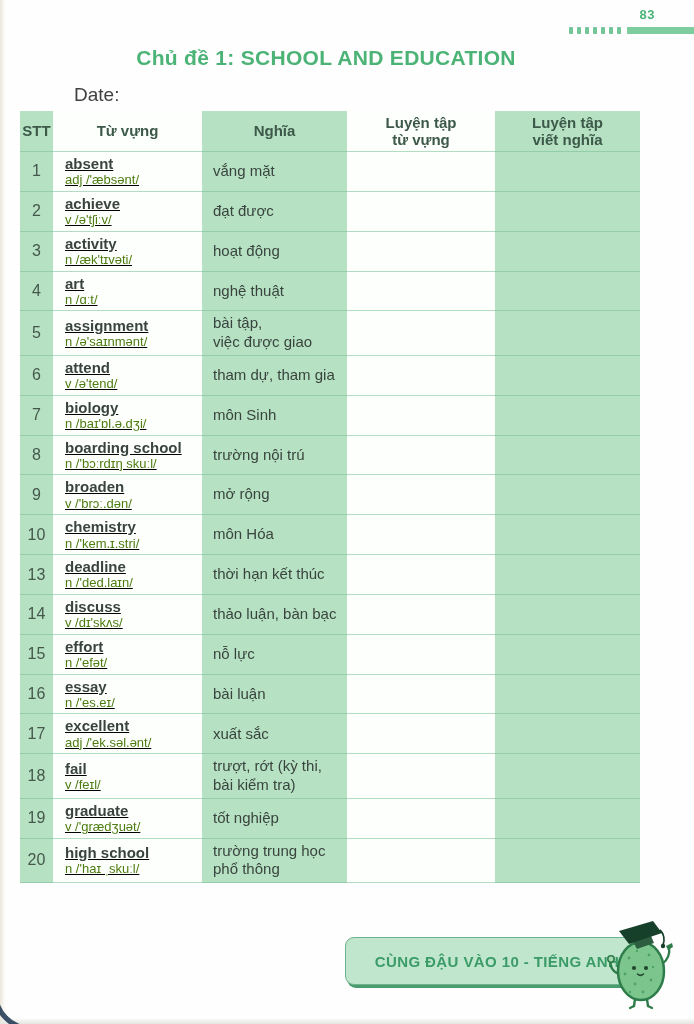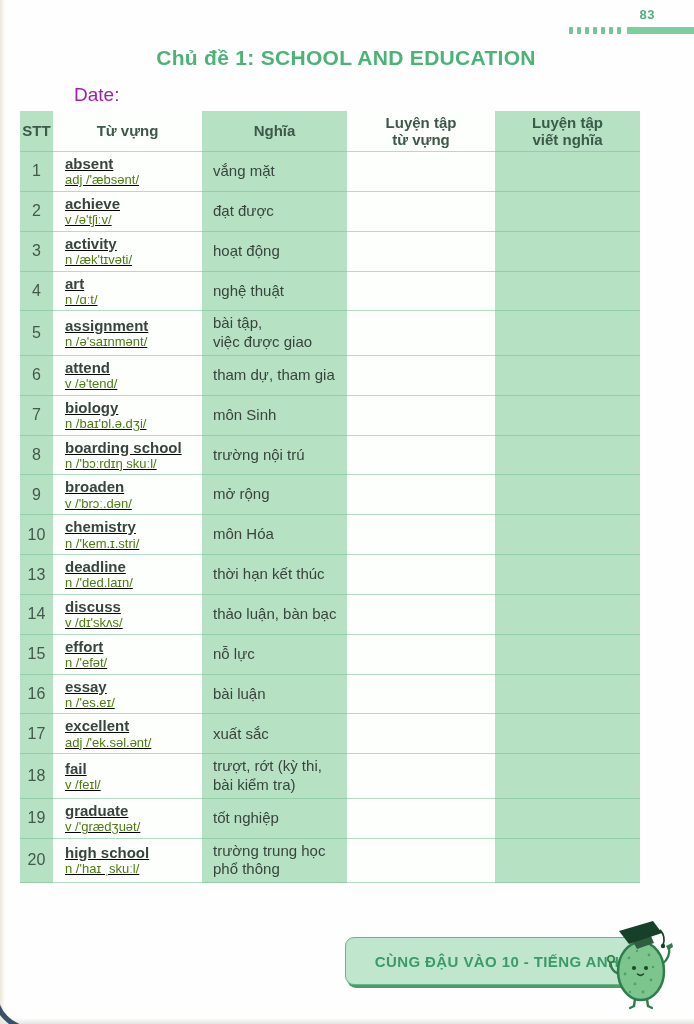--- a/index.html
+++ b/index.html
@@ -6,23 +6,23 @@
   body{width:694px;height:1024px;background:#ffffff;font-family:"Liberation Sans",sans-serif;}
   .page{position:relative;width:694px;height:1024px;background:#fdfefd;overflow:hidden;}
 
   
   .pageno{position:absolute;top:7px;right:39px;font-size:13px;font-weight:bold;color:#4cb379;letter-spacing:.5px;text-align:right;}
   .tabrow{position:absolute;top:27px;right:0;display:flex;align-items:center;}
   .dash{width:4px;height:7px;background:#74c598;margin-right:4px;border-radius:1px;}
   .tabbar{width:67px;height:7px;background:#7ecd9f;margin-left:2px;}
 
   
-  .title{position:absolute;left:36px;top:46px;width:620px;text-align:center;
+  .title{position:absolute;left:16px;top:46px;width:620px;text-align:center;
          font-size:21px;font-weight:bold;color:#4cb377;letter-spacing:.3px;}
-  .date{position:absolute;left:74px;top:84px;font-size:19px;color:#a21caf;}
+  .date{position:absolute;left:74px;top:84px;font-size:19px;color:#404040;}
 
   
   table.vocab{position:absolute;left:20px;top:111px;width:620px;border-collapse:collapse;table-layout:fixed;}
   .vocab td,.vocab th{border-bottom:1px solid rgba(120,190,150,.55);vertical-align:middle;padding:0;}
   .vocab th{height:40px;font-size:15px;font-weight:600;color:#3c5949;line-height:1.15;}
   .vocab th span{display:block;}
   .g{background:#b6e1c3;}
   .w{background:#fdfffd;}
   .vocab tbody tr{height:37px;}
   td.stt{ text-align:center;font-size:16px;color:#44584c;}

